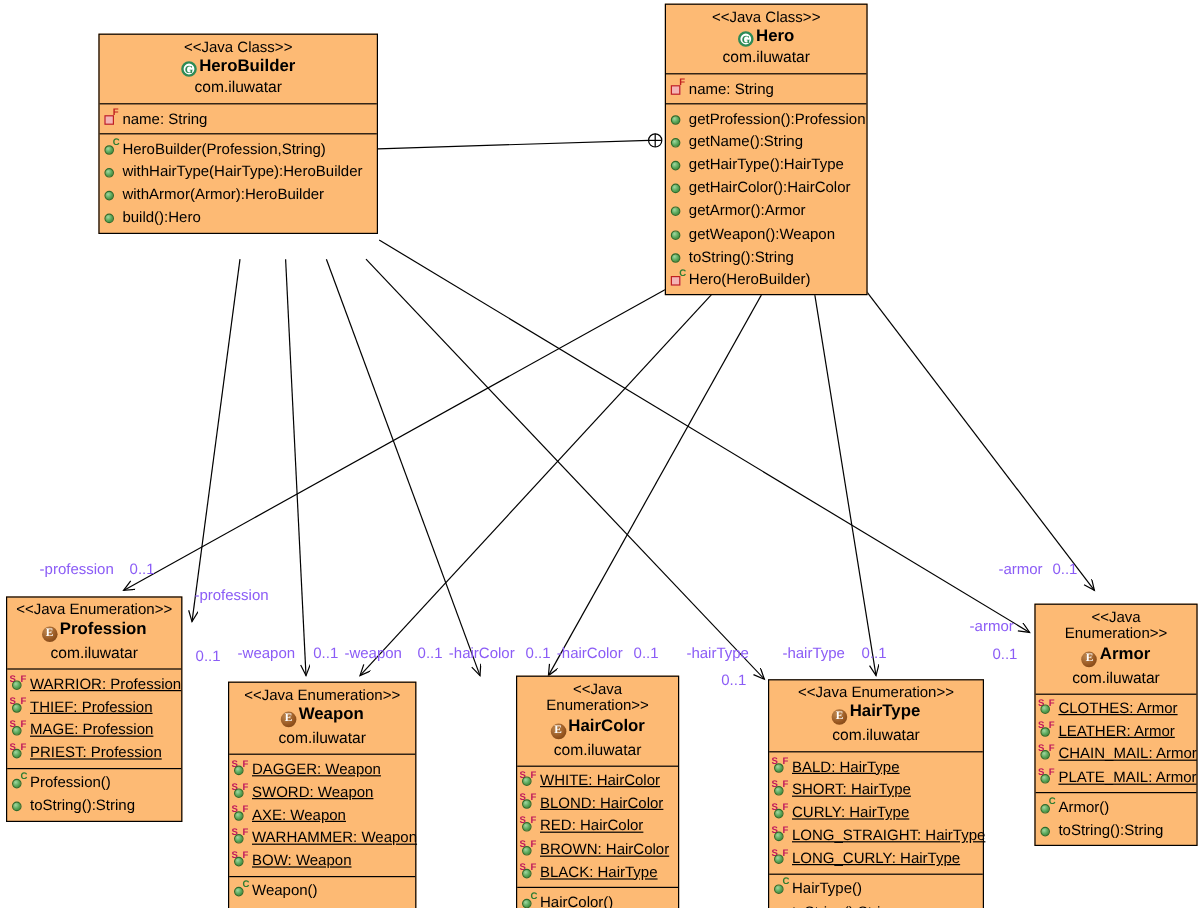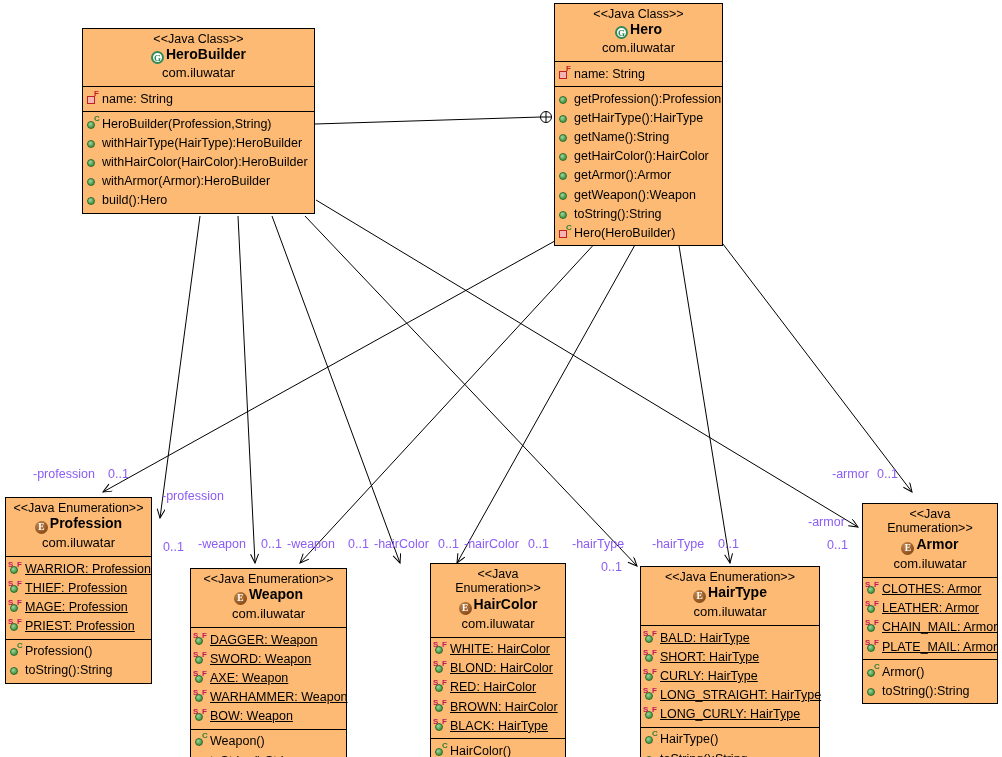--- a/index.html
+++ b/index.html
@@ -282,26 +282,20 @@
       <div class="member">
           <span class="glyph">
             <span class="dot-green"></span>
           </span>
           <span class="lbl">withHairType(HairType):HeroBuilder</span>
         </div>
       <div class="member">
           <span class="glyph">
             <span class="dot-green"></span>
           </span>
-          <span class="lbl">withHairColor(HairColor):HeroBuilder</span>
-        </div>
-      <div class="member">
-          <span class="glyph">
-            <span class="dot-green"></span>
-          </span>
           <span class="lbl">withArmor(Armor):HeroBuilder</span>
         </div>
       <div class="member">
           <span class="glyph">
             <span class="dot-green"></span>
           </span>
           <span class="lbl">build():Hero</span>
         </div>
     </div>
   </div>
@@ -325,27 +319,27 @@
       <div class="member">
           <span class="glyph">
             <span class="dot-green"></span>
           </span>
           <span class="lbl">getProfession():Profession</span>
         </div>
       <div class="member">
           <span class="glyph">
             <span class="dot-green"></span>
           </span>
+          <span class="lbl">getName():String</span>
+        </div>
+      <div class="member">
+          <span class="glyph">
+            <span class="dot-green"></span>
+          </span>
           <span class="lbl">getHairType():HairType</span>
-        </div>
-      <div class="member">
-          <span class="glyph">
-            <span class="dot-green"></span>
-          </span>
-          <span class="lbl">getName():String</span>
         </div>
       <div class="member">
           <span class="glyph">
             <span class="dot-green"></span>
           </span>
           <span class="lbl">getHairColor():HairColor</span>
         </div>
       <div class="member">
           <span class="glyph">
             <span class="dot-green"></span>

